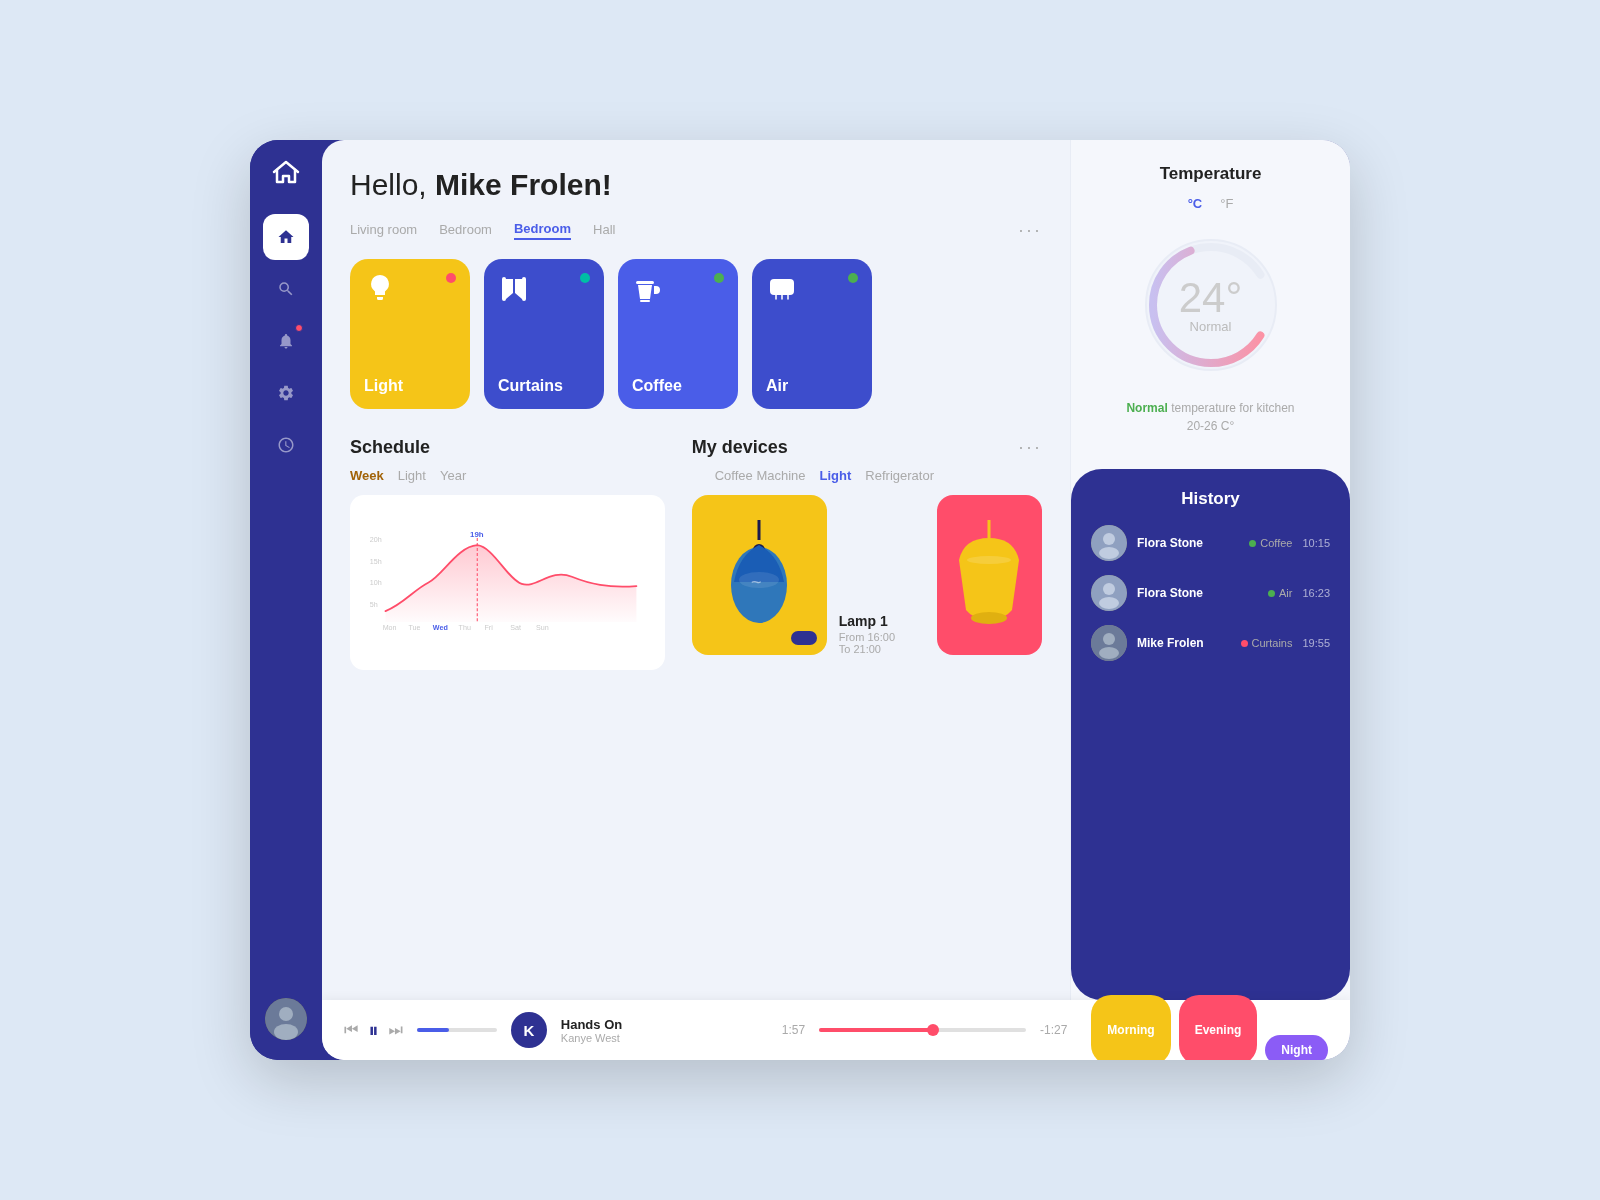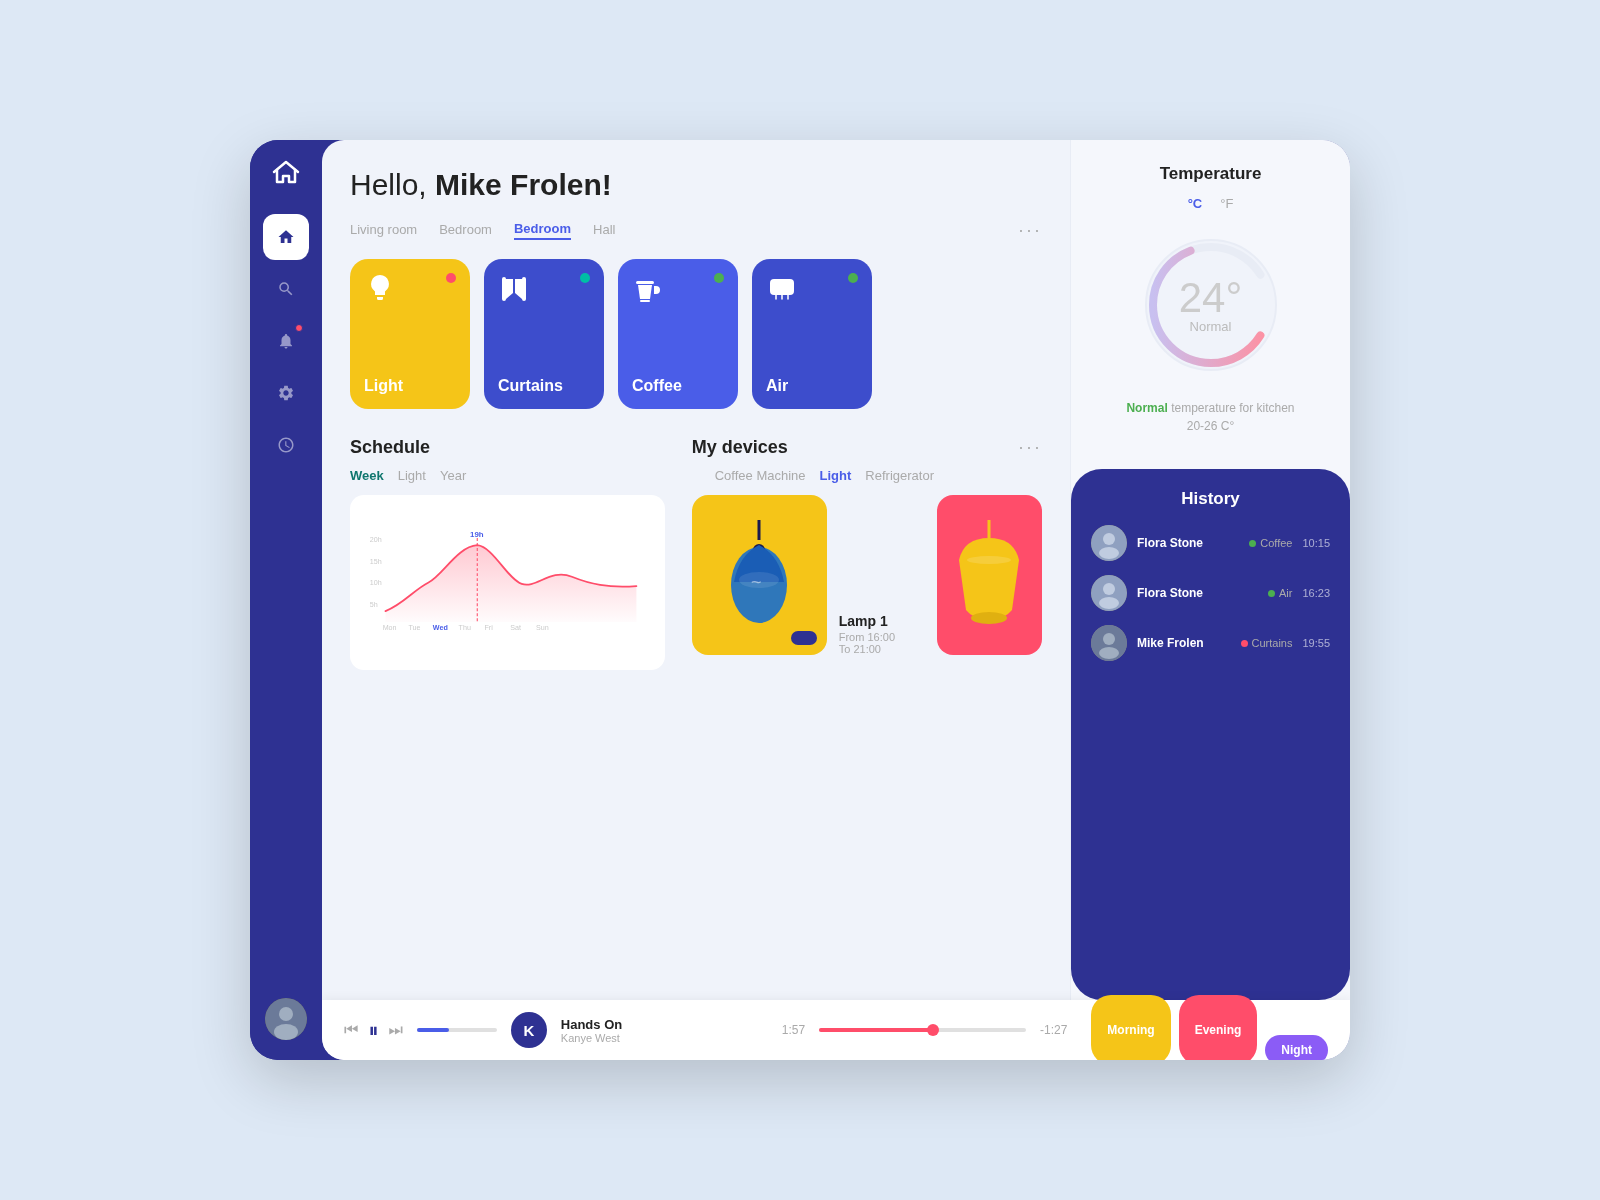--- a/index.html
+++ b/index.html
@@ -214,21 +214,21 @@
       display: flex;
       gap: 14px;
       margin-bottom: 12px;
     }
     .sub-tab {
       font-size: 13px;
       color: #aaa;
       cursor: pointer;
     }
     .sub-tab.active {
-      color: #0f766e;
+      color: #a16207;
       font-weight: 600;
     }
 
     
     .chart-area {
       background: white;
       border-radius: 14px;
       padding: 14px;
       height: 175px;
       position: relative;

